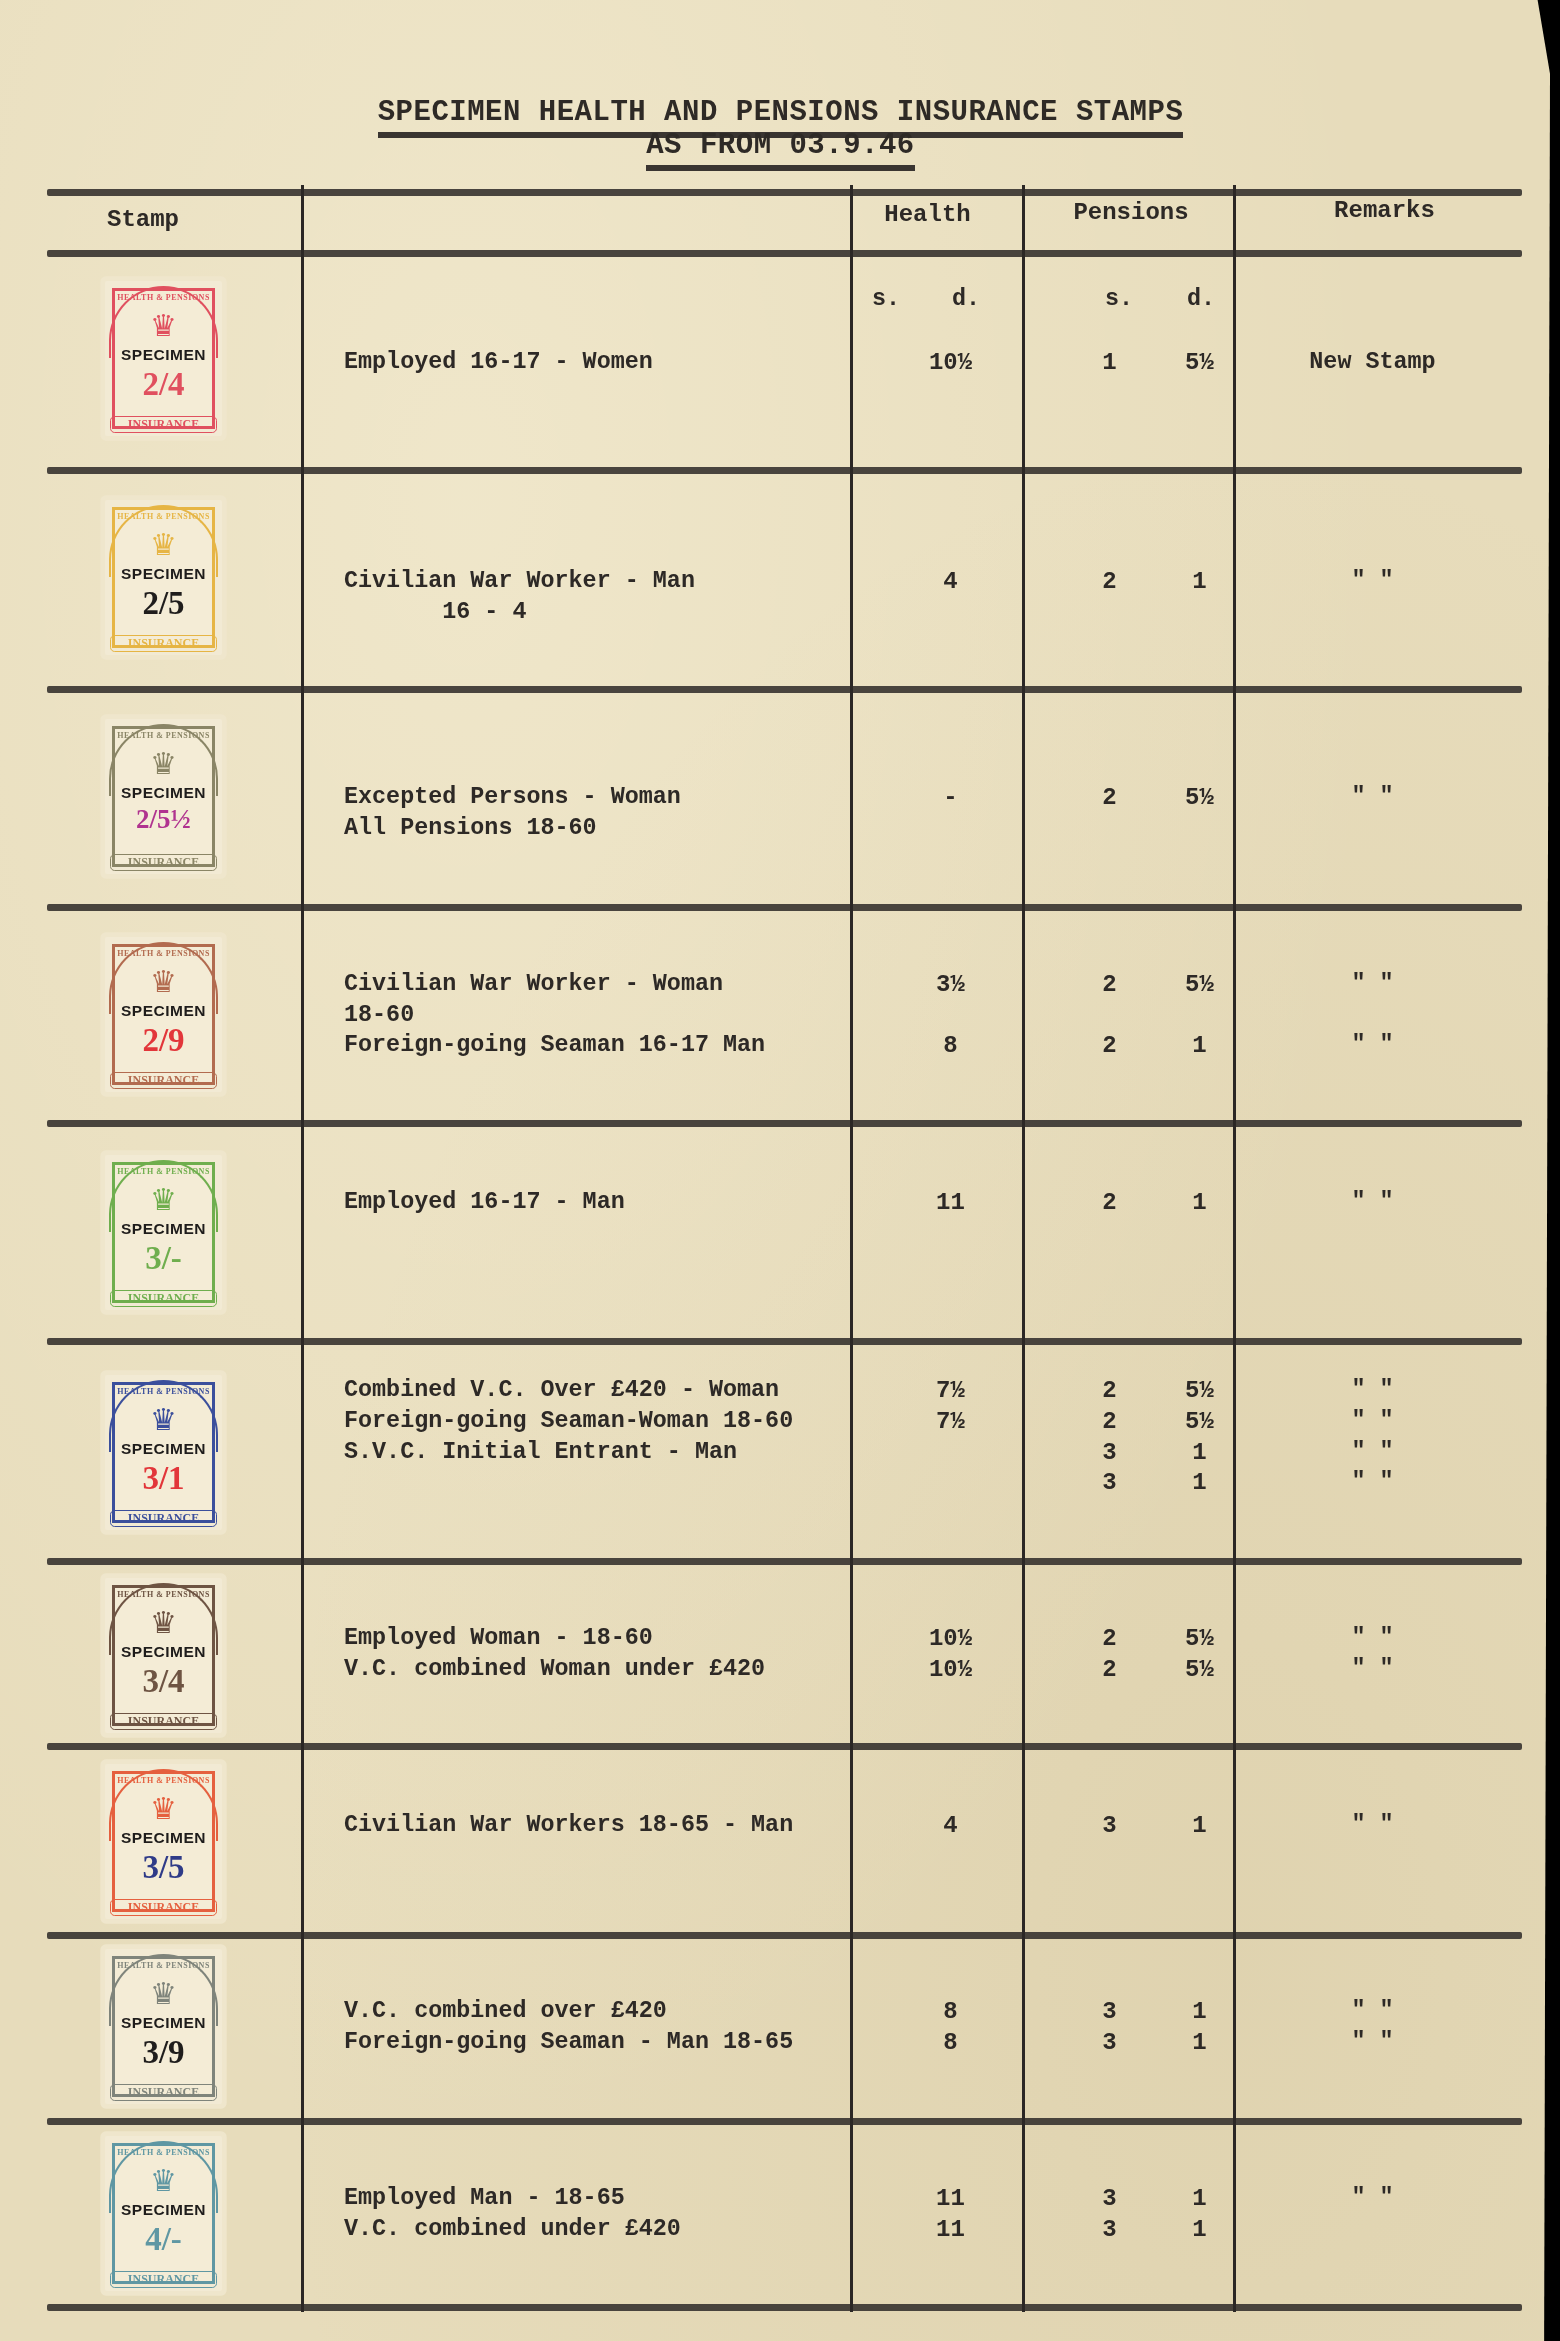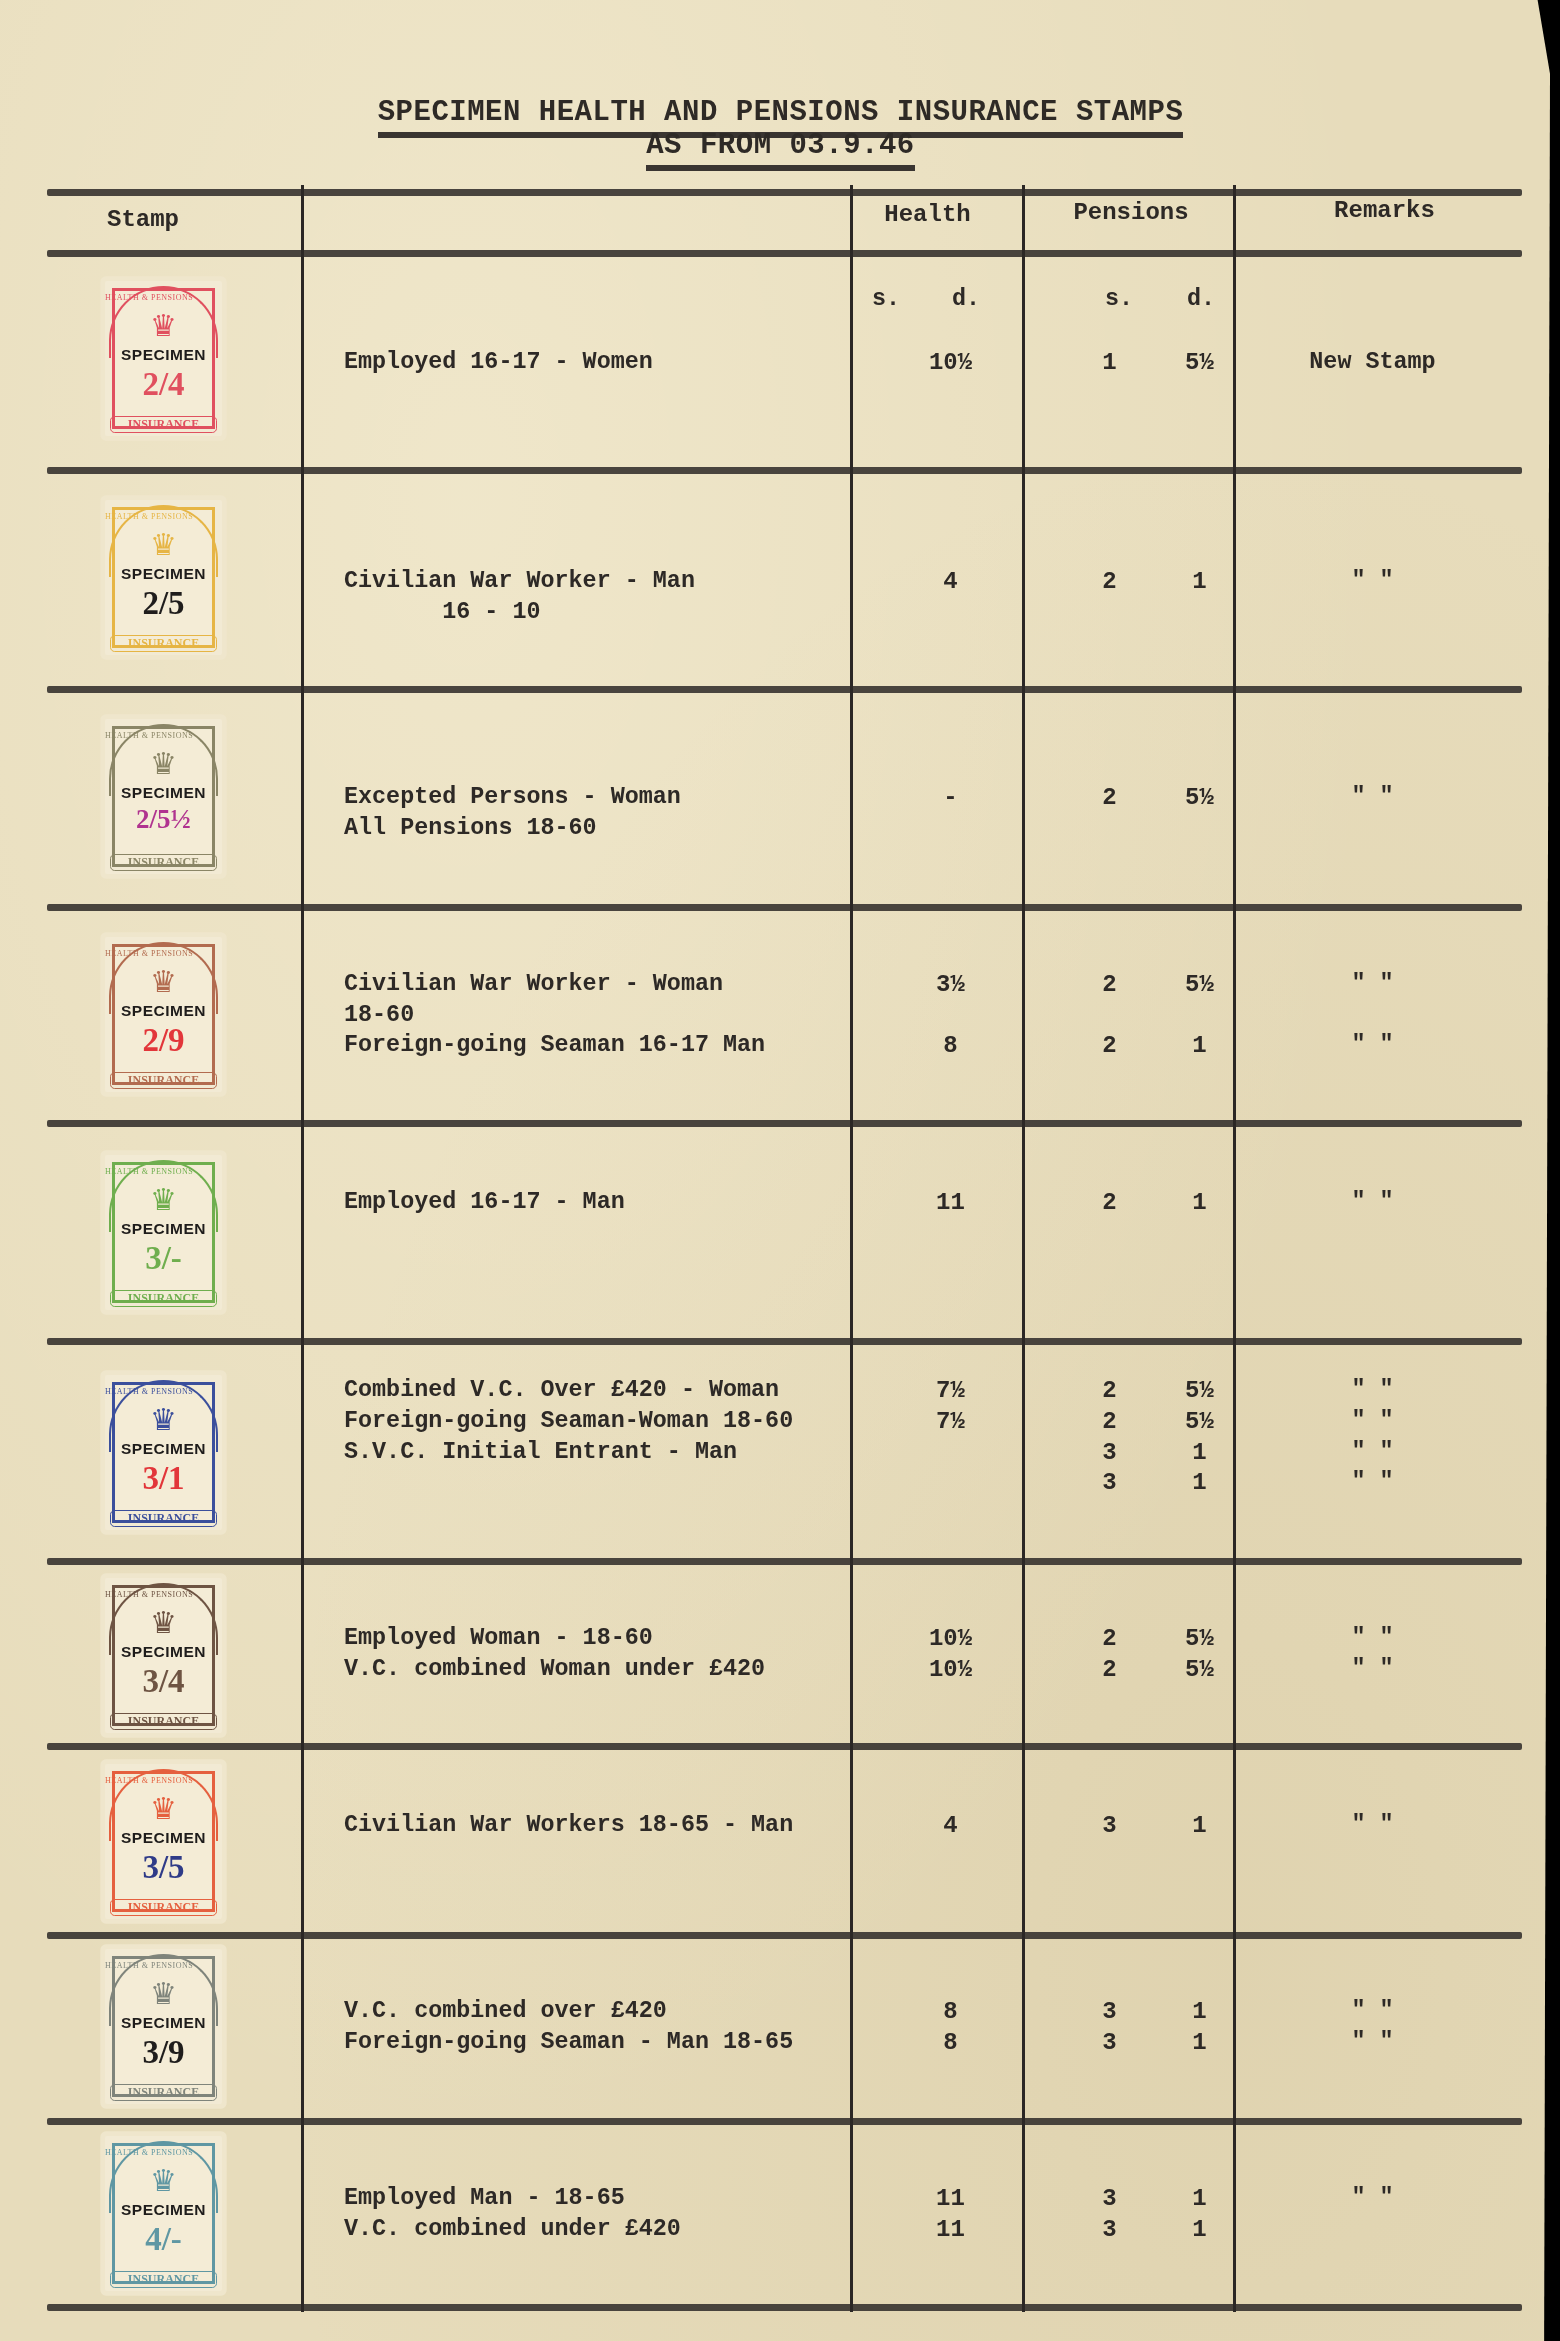--- a/index.html
+++ b/index.html
@@ -13,21 +13,21 @@
   .t2 { top:129px; }
   .hline { position:absolute; left:47px; right:28px; height:6.6px; background:#3b3632; border-radius:1.9px; opacity:0.92; }
   .vline { position:absolute; width:2.8px; background:#2b2725; top:185px; height:2127px; }
   .hdr { position:absolute; top:206px; height:33px; color:#2d2926; font-weight:bold; font-size:24px; text-align:center; }
   .sd { position:absolute; color:#2d2926; font-weight:bold; font-size:23.4px; }
   .stamp { position:absolute; left:105px; width:117px; height:155px; background:#f2ead4; border-radius:1.9px;
     box-shadow: 0 0 0 4.7px #efe6cc; }
   .stamp .frame { position:absolute; left:6.6px; top:6.6px; right:6.6px; bottom:6.6px; border:3.7px solid var(--c); background:
     repeating-linear-gradient(0deg, rgba(255,255,255,0) 0 2.8px, rgba(0,0,0,0) 2.8px 5.6px), #f4ecd6; }
   .stamp .arch { position:absolute; left:3.7px; right:3.7px; top:4.7px; height:70px; border:2.8px solid var(--c); border-bottom:none; border-radius:56px 56px 0 0; }
-  .stamp .hp { position:absolute; top:12px; left:0; right:0; font-family:"Liberation Serif", serif; font-size:8px; color:var(--c); font-weight:normal; letter-spacing:0.5px; }
+  .stamp .hp { position:absolute; top:12px; left:0; right:0; text-align:center; font-family:"Liberation Serif", serif; font-size:8px; color:var(--c); font-weight:bold; letter-spacing:0.5px; }
   .stamp .crown { position:absolute; left:50%; top:27px; transform:translateX(-50%); width:47px; height:37px; color:var(--c); font-size:37px; line-height:37px; text-align:center; }
   .stamp .spec { position:absolute; top:65px; left:-2.8px; right:-2.8px; text-align:center; font-family:"Liberation Sans", sans-serif; font-weight:bold; font-size:15.5px; color:#1e1c1b; letter-spacing:0.5px; }
   .stamp .val { position:absolute; top:85px; left:0; right:0; text-align:center; font-family:"Liberation Serif", serif; font-weight:bold; font-size:33px; color:var(--vc); }
   .stamp .ins { position:absolute; bottom:2.8px; left:4.7px; right:4.7px; text-align:center; font-family:"Liberation Serif", serif; font-size:12px; color:var(--c); border:1.4px solid var(--c); border-radius:4.7px; font-weight:bold; }
   .txt { position:absolute; left:344px; color:#2d2926; font-weight:bold; font-size:23.4px; line-height:31px; white-space:pre; }
   .num { position:absolute; color:#2d2926; font-weight:bold; font-size:24px; line-height:31px; text-align:center; }
   .hcol { left:913px; width:75px; }
   .ps { left:1091px; width:37px; }
   .pd { left:1176px; width:47px; }
   .newstamp { position:absolute; left:1274px; width:197px; text-align:center; color:#2d2926; font-weight:bold; font-size:23.4px; line-height:31px; }
@@ -86,21 +86,21 @@
   <div class="stamp" style="top:500px;--c:#e6b545;--vc:#1f1d1c">
     <div class="frame"></div>
       <div class="arch"></div>
     <div class="hp">HEALTH &amp; PENSIONS</div>
     <div class="crown">♛</div>
     <div class="spec">SPECIMEN</div>
     <div class="val">2/5</div>
     <div class="ins">INSURANCE</div>
   </div>
   <div class="txt" style="top:566px">Civilian War Worker - Man
-       16 - 10</div>
+       16 - 4</div>
   <div class="num hcol" style="top:566px">4</div>
   <div class="num ps" style="top:566px">2</div>
   <div class="num pd" style="top:566px">1</div>
   <div class="newstamp" style="top:566px">"   "</div>
 
   <div class="stamp" style="top:719px;--c:#8a8566;--vc:#b0338f">
     <div class="frame"></div>
       <div class="arch"></div>
     <div class="hp">HEALTH &amp; PENSIONS</div>
     <div class="crown">♛</div>

